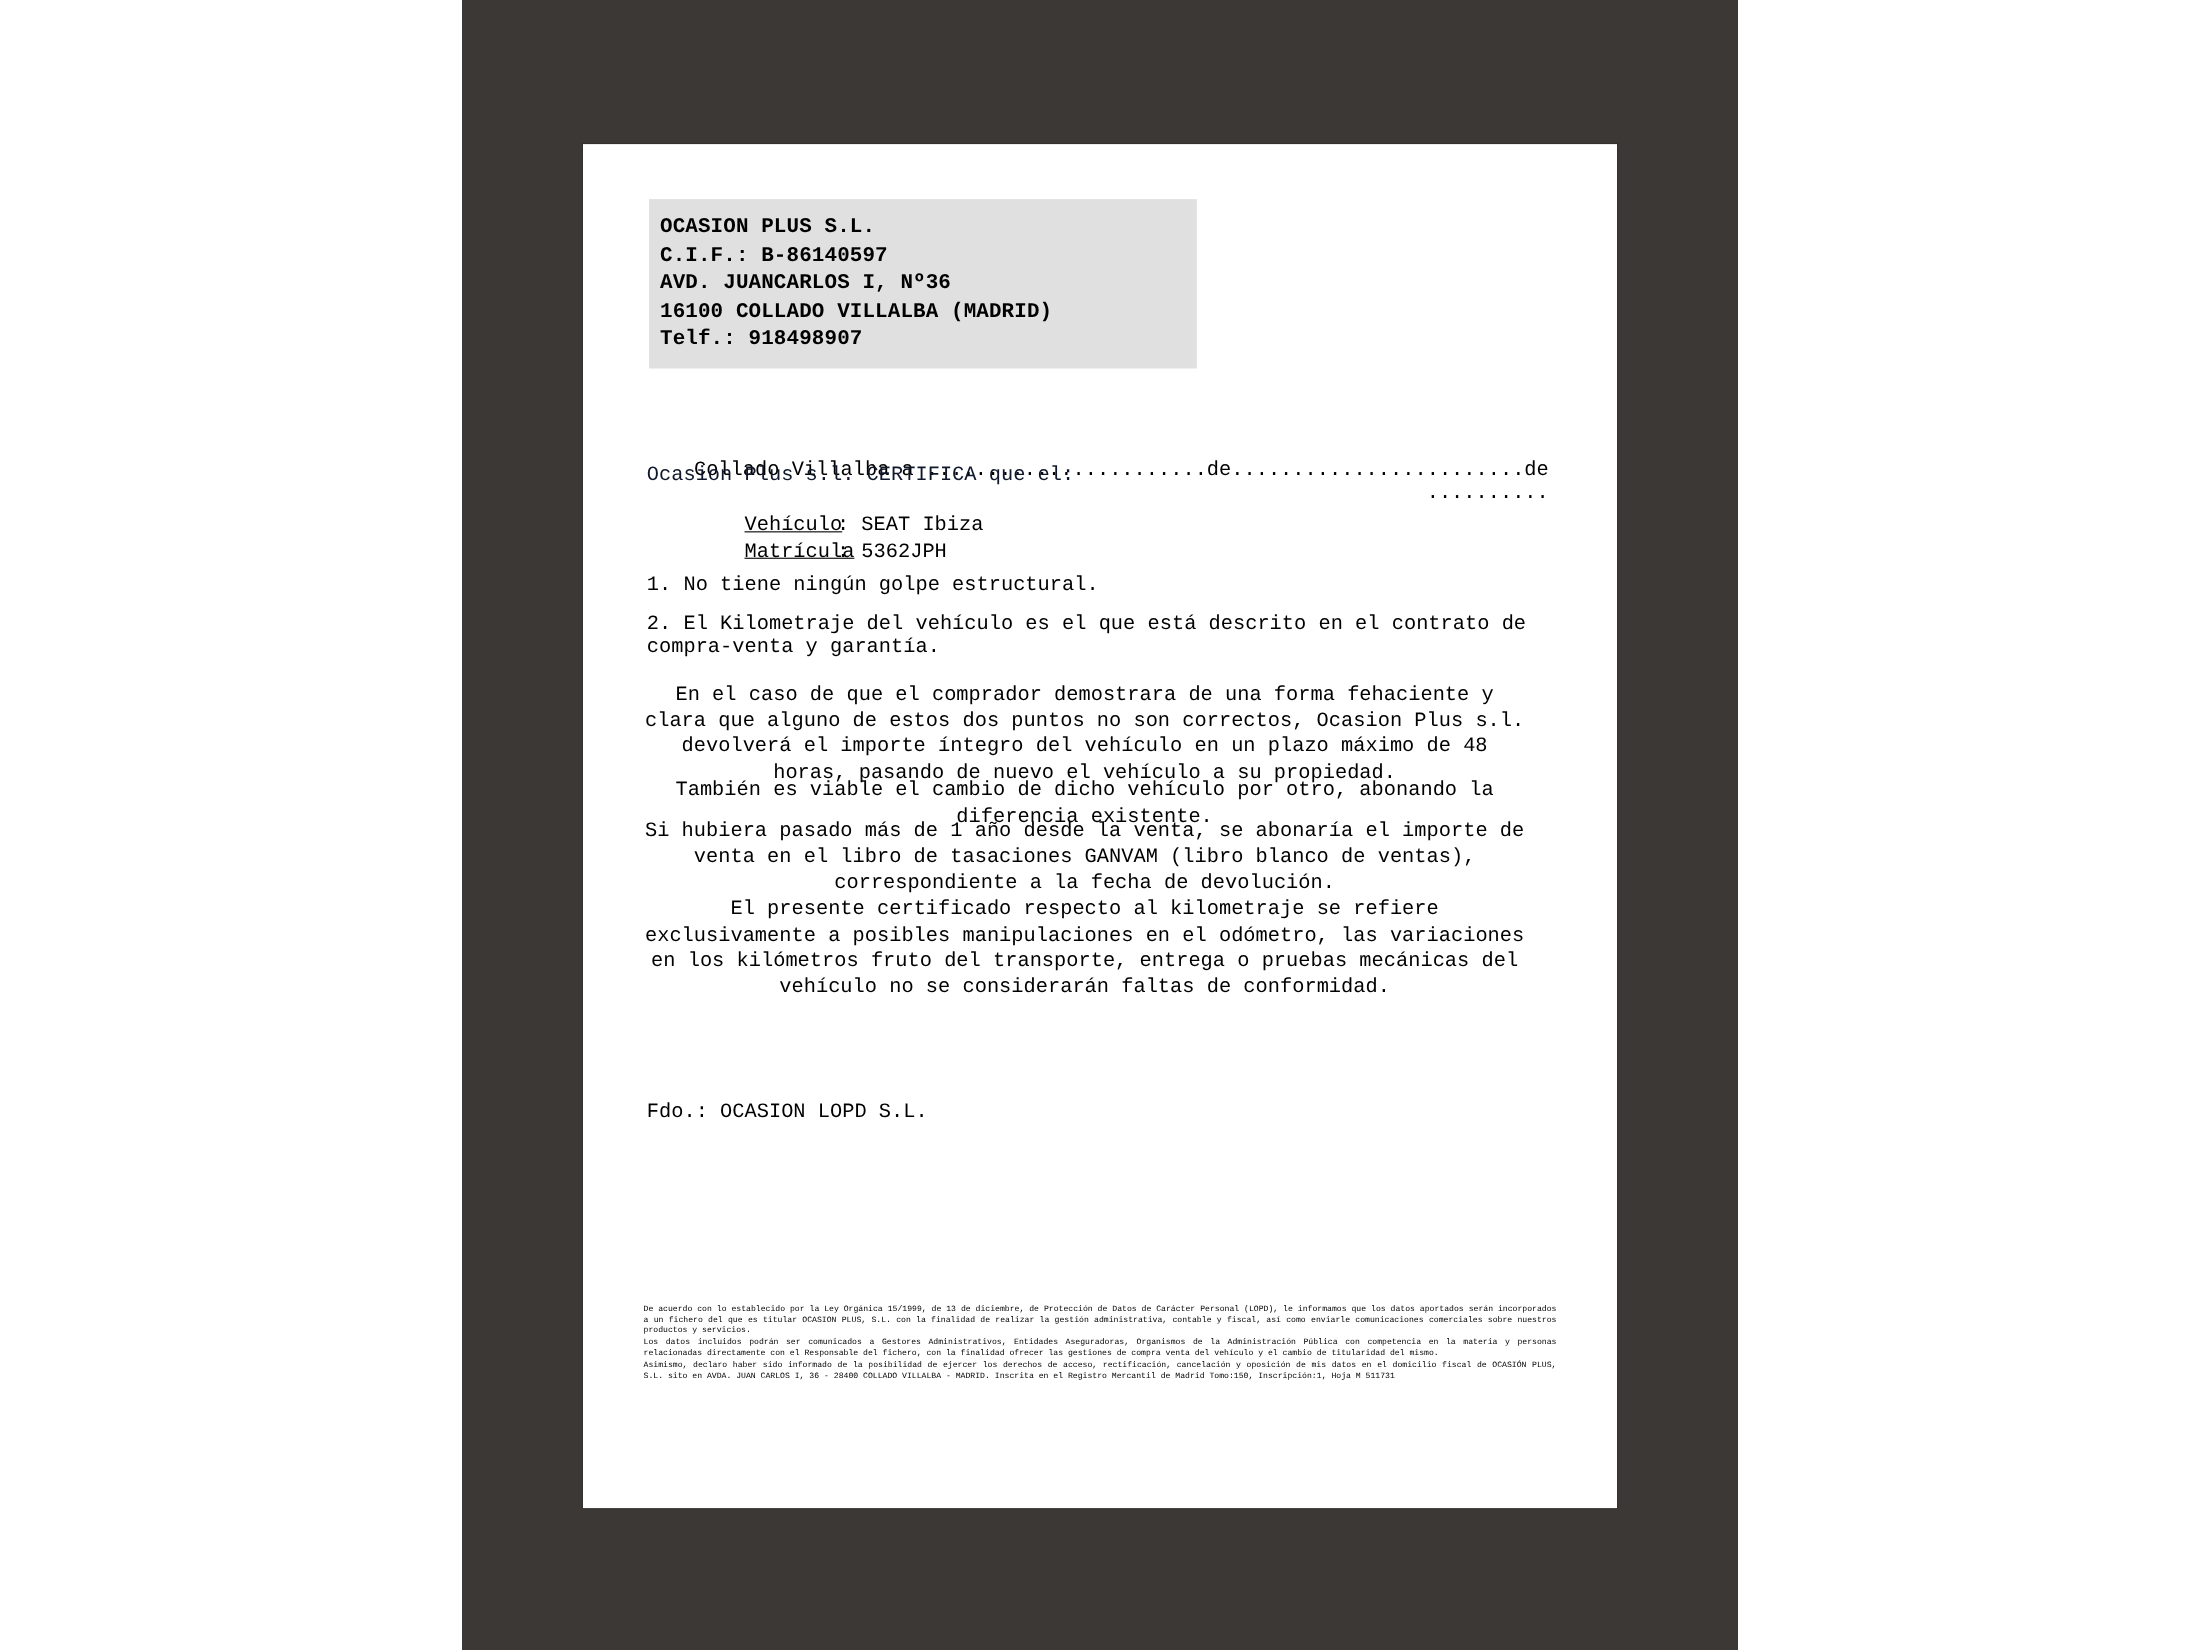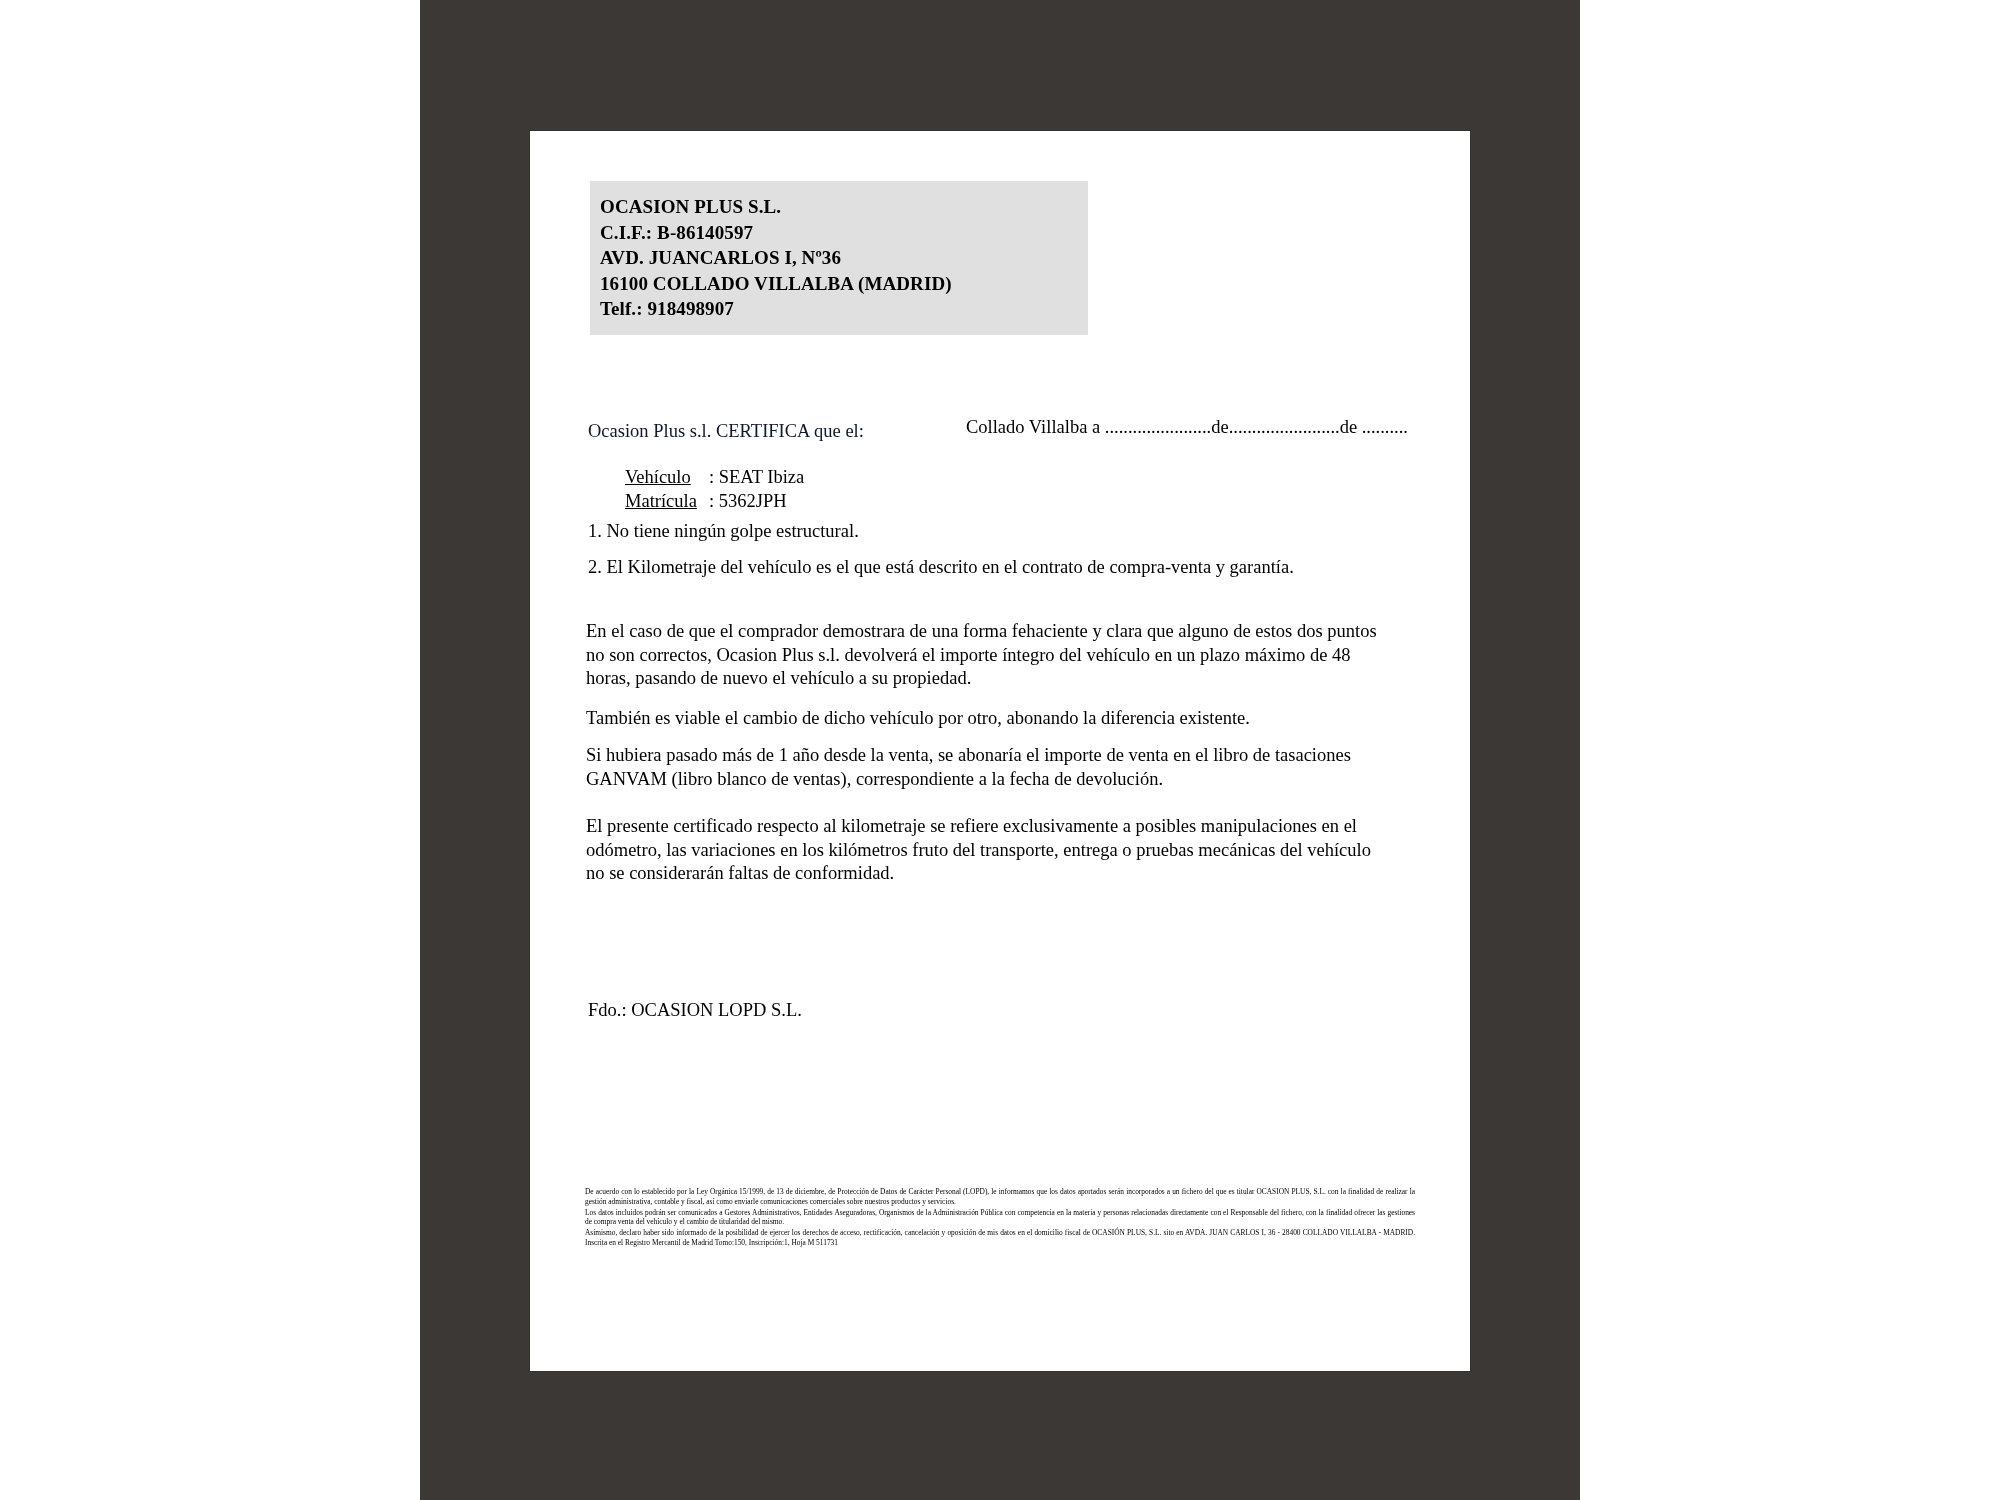--- a/index.html
+++ b/index.html
@@ -13,20 +13,21 @@
     font-family: "Liberation Serif", serif;
     overflow: hidden;
   }
   .viewer {
     position: absolute;
     left: 0;
     top: 0;
     width: 2000px;
     height: 1148px;
     background: #ffffff;
+    font-family: Liberation Mono, monospace;
   }
   .backdrop {
     position: absolute;
     left: 420px;
     top: 0;
     width: 1160px;
     height: 1500px;
     background: #3b3835;
   }
   .page {
@@ -109,20 +110,21 @@
   #point-1 { top: 390px; }
   #point-2 { top: 410px; margin-top: 16px; }
 
   .para {
     position: absolute;
     left: 56px;
     width: 800px;
     font-size: 18.5px;
     line-height: 23.5px;
     color: #000;
+    text-align: center;
   }
   #para-1 { top: 489px; }
   #para-2 { top: 576px; }
   #para-3 { top: 613px; }
   #para-4 { top: 684px; }
 
   .signature {
     position: absolute;
     left: 58px;
     top: 869px;

